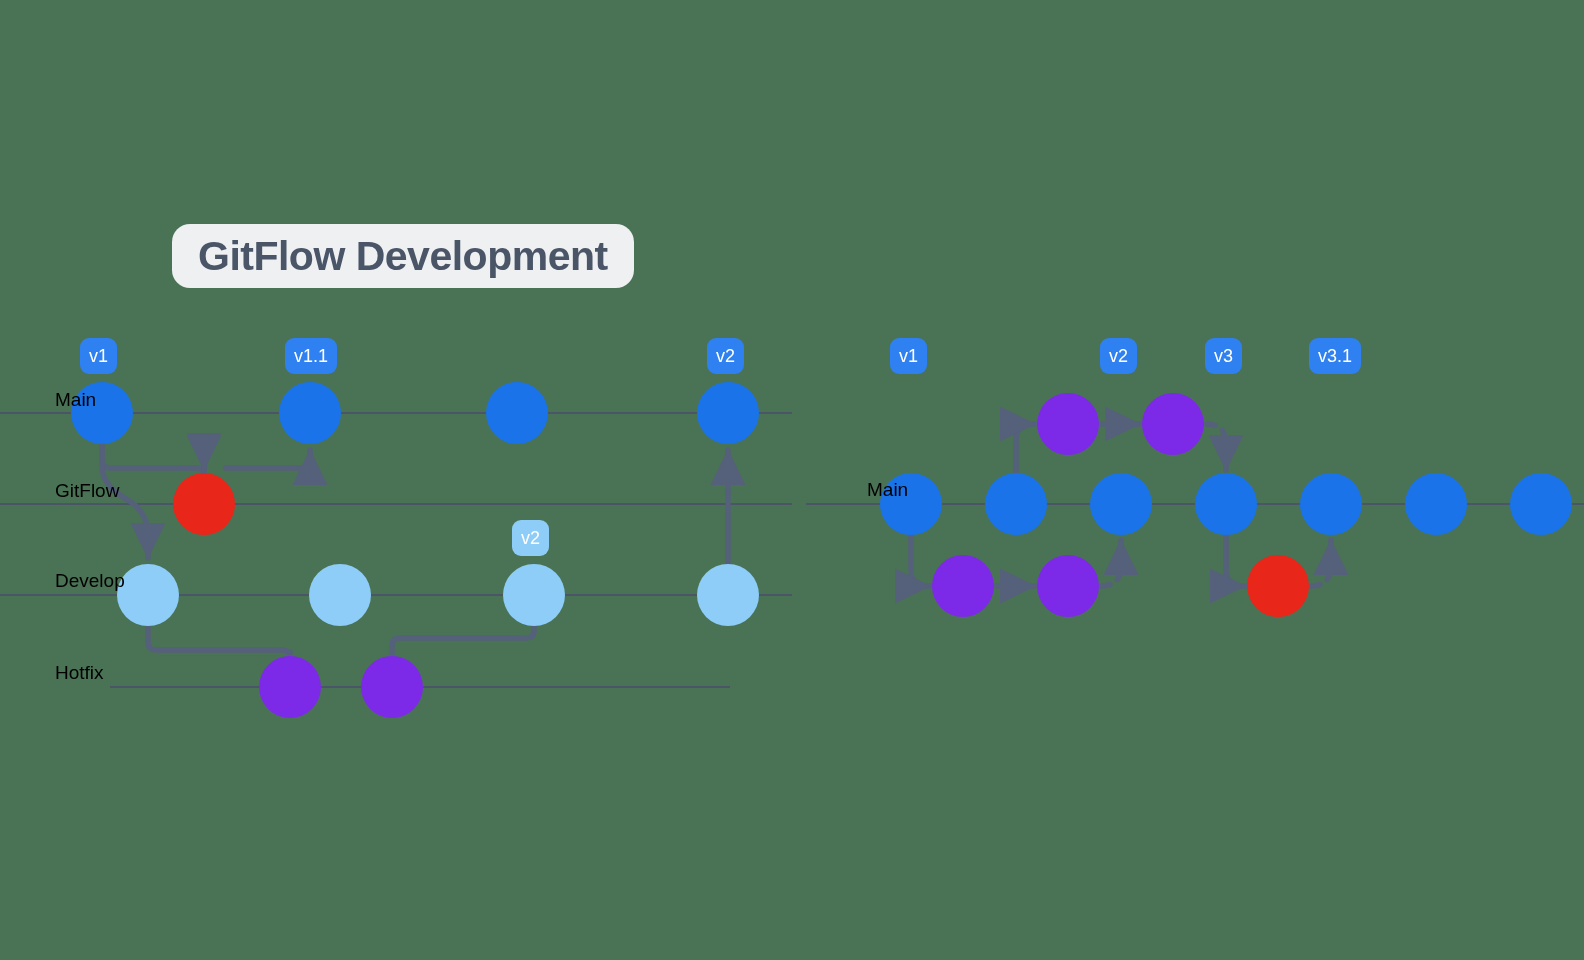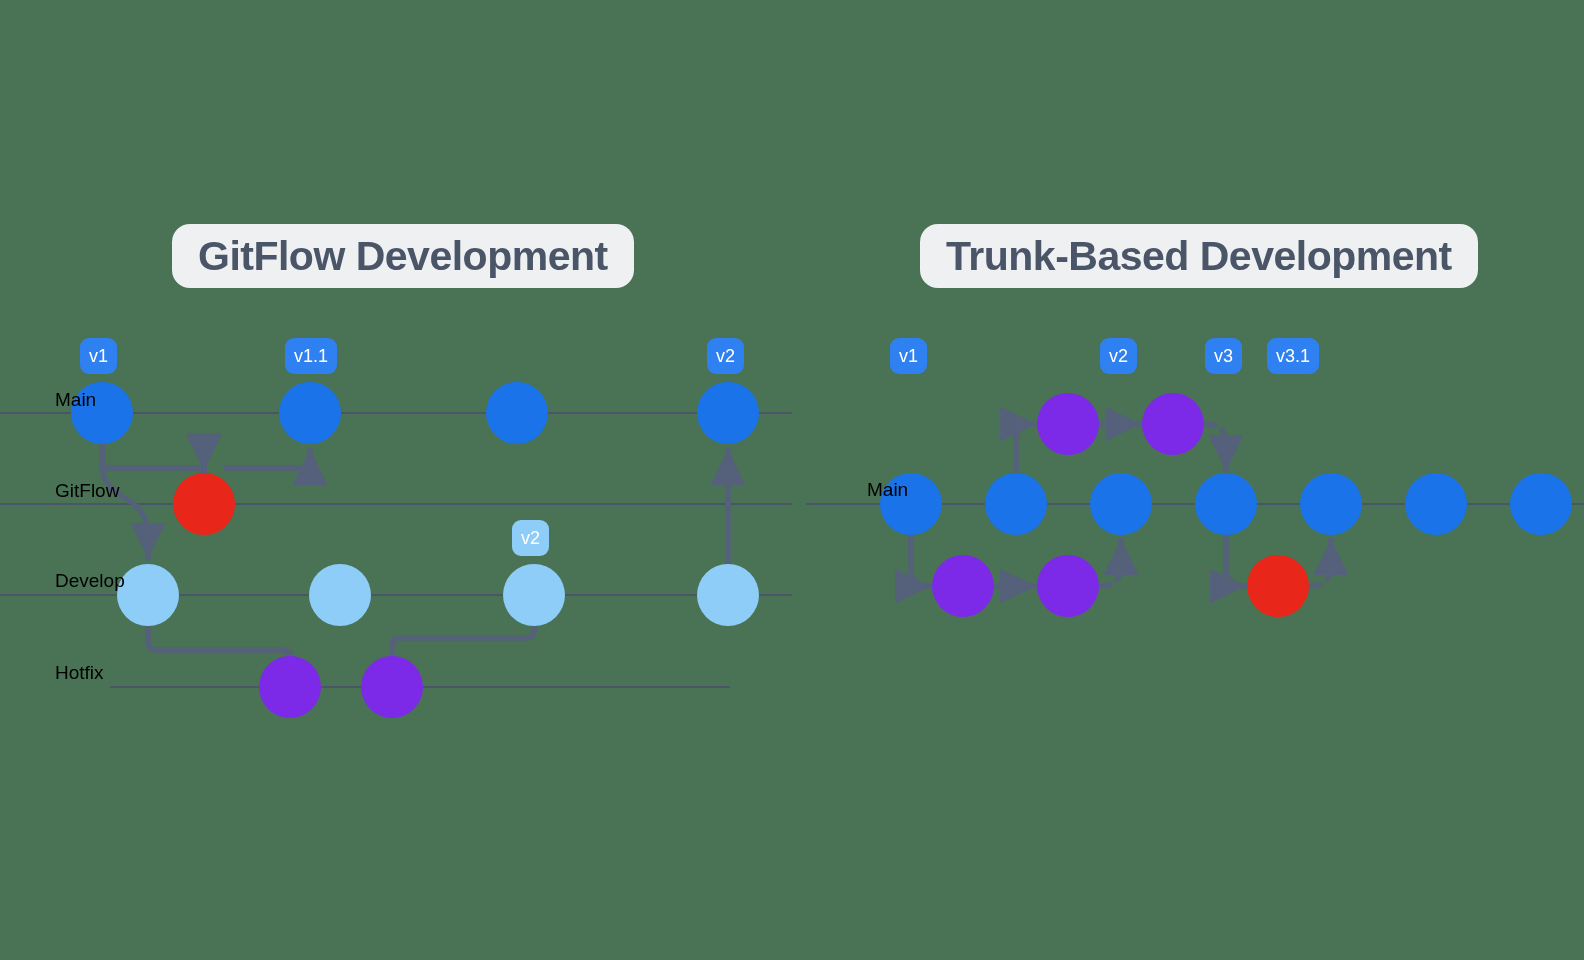--- a/index.html
+++ b/index.html
@@ -147,32 +147,31 @@
       <circle cx="1541" cy="504" r="31" fill="#1a73e8"></circle>
       <circle cx="1068" cy="424" r="31" fill="#7c2ae8"></circle>
       <circle cx="1173" cy="424" r="31" fill="#7c2ae8"></circle>
       <circle cx="963" cy="586" r="31" fill="#7c2ae8"></circle>
       <circle cx="1068" cy="586" r="31" fill="#7c2ae8"></circle>
       <circle cx="1278" cy="586" r="31" fill="#e8261a"></circle>
     </g>
   </svg>
 
   <div class="title-pill" id="title-gitflow">GitFlow Development</div>
-  <div class="title-pill" id="title-trunk">Trunk-Based Development</div>
 
   <div class="branch-label" style="left:8px;  top:400px;">Main</div>
   <div class="branch-label" style="left:8px;  top:491px;">GitFlow</div>
   <div class="branch-label" style="left:8px;  top:581px;">Develop</div>
   <div class="branch-label" style="left:8px;  top:673px;">Hotfix</div>
 
   <div class="branch-label" style="left:820px; top:490px;">Main</div>
 
   <div class="ver-badge main" style="left:80px;  top:338px;">v1</div>
   <div class="ver-badge main" style="left:285px; top:338px;">v1.1</div>
   <div class="ver-badge main" style="left:707px; top:338px;">v2</div>
   <div class="ver-badge develop" style="left:512px; top:520px;">v2</div>
 
   <div class="ver-badge main" style="left:890px;  top:338px;">v1</div>
   <div class="ver-badge main" style="left:1100px; top:338px;">v2</div>
   <div class="ver-badge main" style="left:1205px; top:338px;">v3</div>
-  <div class="ver-badge main" style="left:1267px; top:338px;">v3.1</div>
+  <div class="ver-badge main" style="left:1309px; top:338px;">v3.1</div>
 
 </div>
 
 </body></html>

